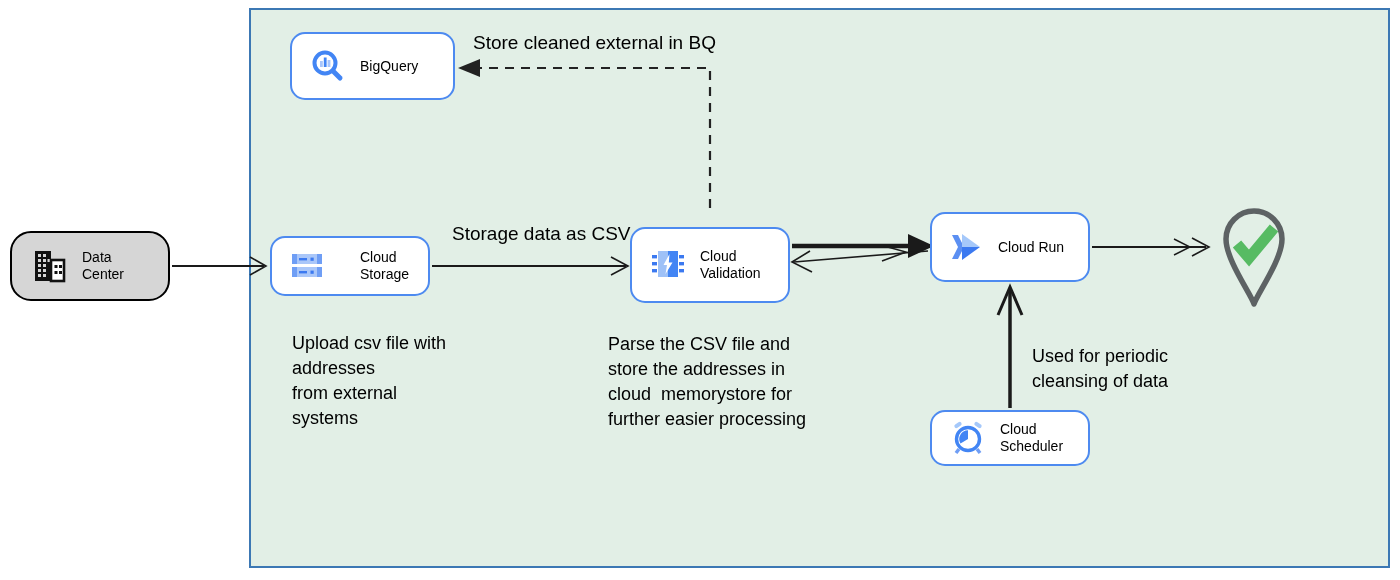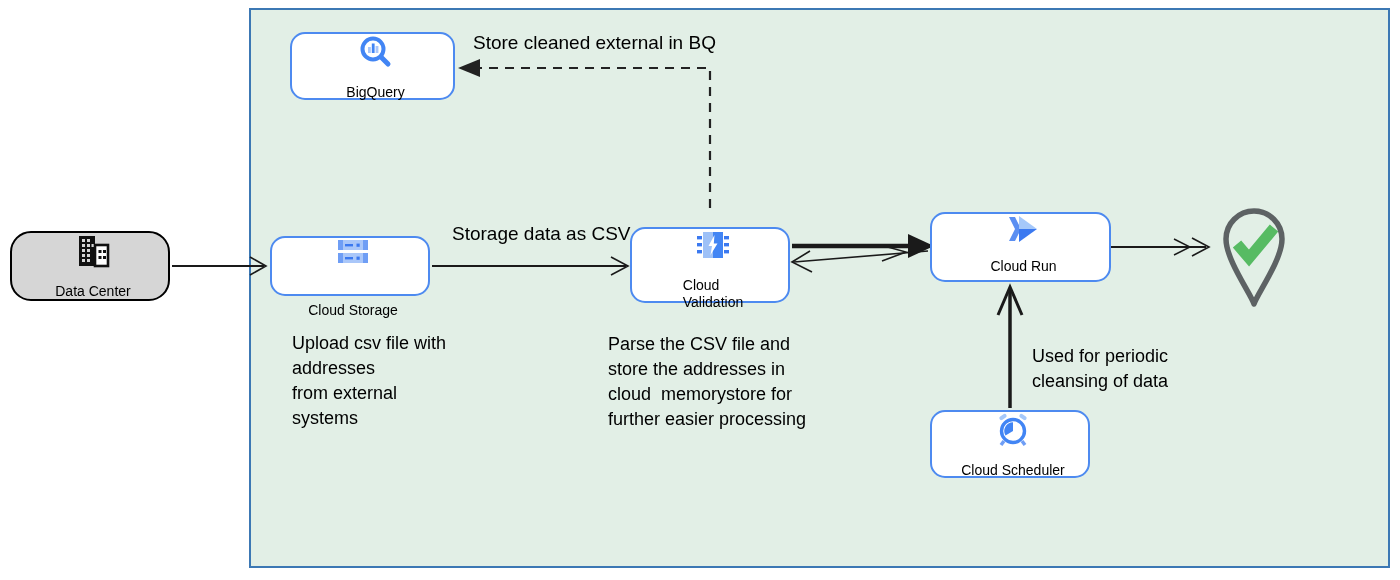--- a/index.html
+++ b/index.html
@@ -6,31 +6,31 @@
   body{font-family:"Liberation Sans", sans-serif; color:#000;}
   .stage{position:relative;width:1400px;height:580px;background:#ffffff;overflow:hidden;}
 
   .boundary{position:absolute;left:249px;top:8px;width:1141px;height:560px;
     background:#e2efe6;border:2px solid #3c78b4;box-sizing:border-box;}
 
   .edges{position:absolute;left:0;top:0;width:1400px;height:580px;pointer-events:none;}
 
   .node{position:absolute;display:flex;align-items:center;gap:14px;
     background:#ffffff;border:2.5px solid #4d8af0;border-radius:15px;
-    box-sizing:border-box;padding:0 12px 0 18px;flex-direction:column;}
+    box-sizing:border-box;padding:0 12px 0 18px;}
   .node .label{font-size:14px;line-height:17px;white-space:pre-line;}
   .node .ic{flex:0 0 auto;display:flex;align-items:center;justify-content:center;}
 
   .node-datacenter{left:10px;top:231px;width:160px;height:70px;
     background:#d6d6d6;border:2.5px solid #000;border-radius:21px;}
   .node-bigquery{left:290px;top:32px;width:165px;height:68px;}
   .node-storage{left:270px;top:236px;width:160px;height:60px;gap:36px;}
   .node-memorystore{left:630px;top:227px;width:160px;height:76px;}
-  .node-run{left:930px;top:212px;width:181px;height:70px;}
-  .node-scheduler{left:930px;top:410px;width:160px;height:68px;}
+  .node-run{left:930px;top:212px;width:160px;height:70px;}
+  .node-scheduler{left:930px;top:410px;width:160px;height:56px;}
 
   .pin{position:absolute;left:1218px;top:206px;width:72px;height:104px;}
 
   .note{position:absolute;font-size:18px;line-height:25px;white-space:pre-wrap;}
   .note-store-bq{left:473px;top:30px;font-size:19px;}
   .note-export-csv{left:452px;top:221px;font-size:19px;}
   .note-upload{left:265px;top:331px;margin-left:27px;}
   .note-parse{left:608px;top:332px;}
   .note-scheduler{left:1032px;top:344px;}
   .note-avapi{left:1240px;top:326px;font-size:17px;line-height:23px;width:150px;white-space:normal;}

